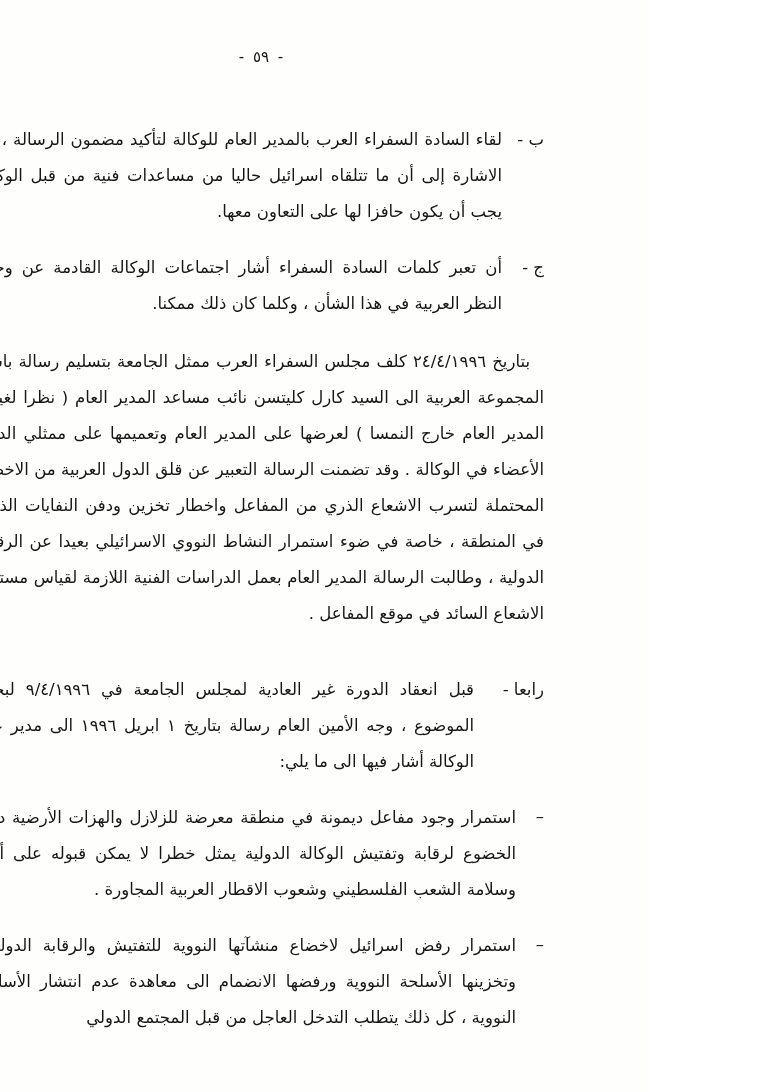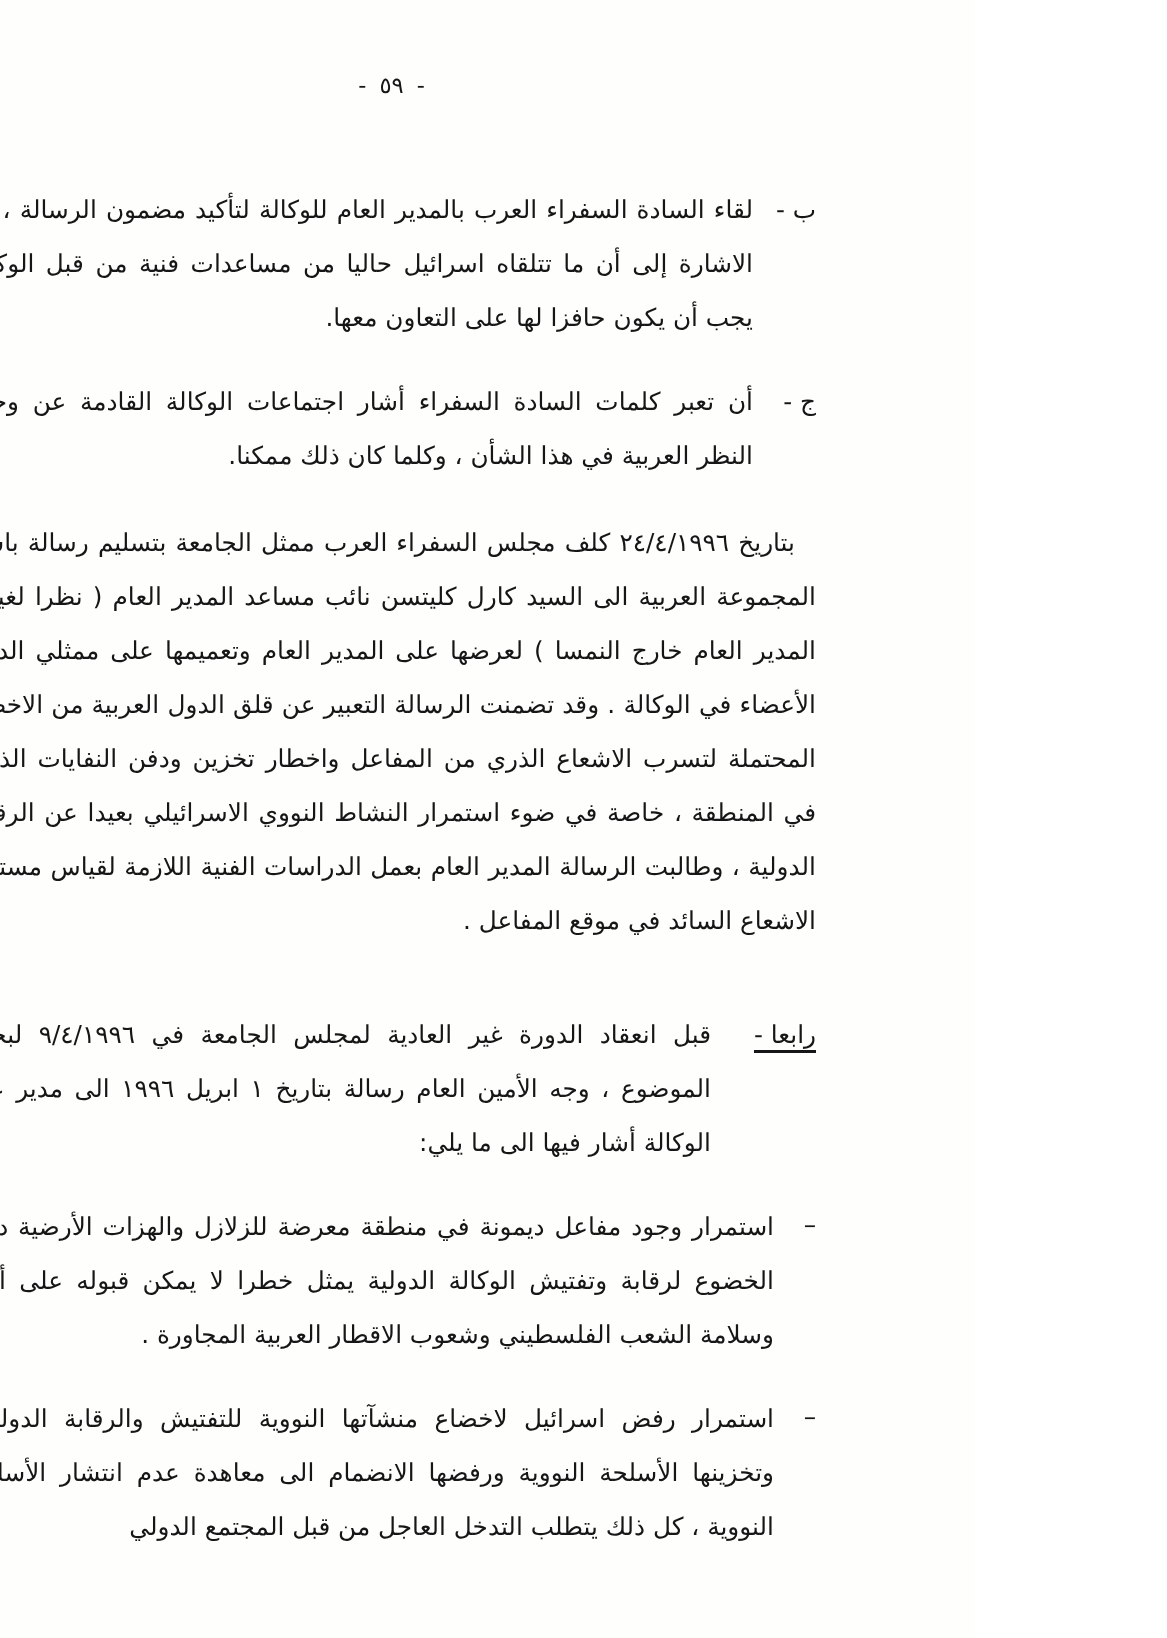--- a/index.html
+++ b/index.html
@@ -46,21 +46,20 @@
   .item-c { margin-top: 20px; padding-right: 42px; }
   .para {
     margin-top: 22px;
     text-indent: 14px;
   }
   .section {
     margin-top: 40px;
     padding-right: 70px;
   }
   .section .marker {
-    text-decoration: underline;
     text-decoration-thickness: 1.5px;
     text-underline-offset: 5px;
     margin-left: 16px;
   }
   .bullet { margin-top: 20px; padding-right: 28px; }
   .bullet .marker { top: -1px; }
 </style>
 </head>
 <body>
 

